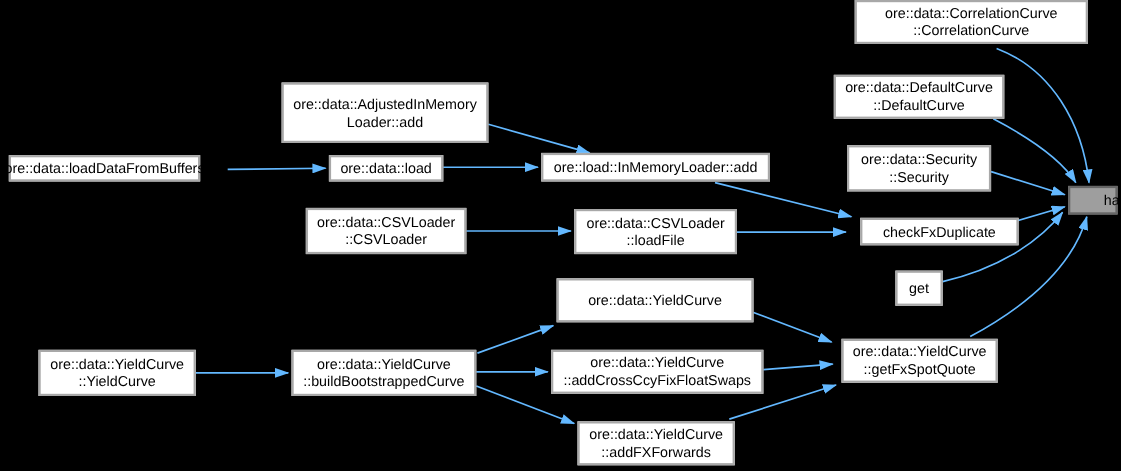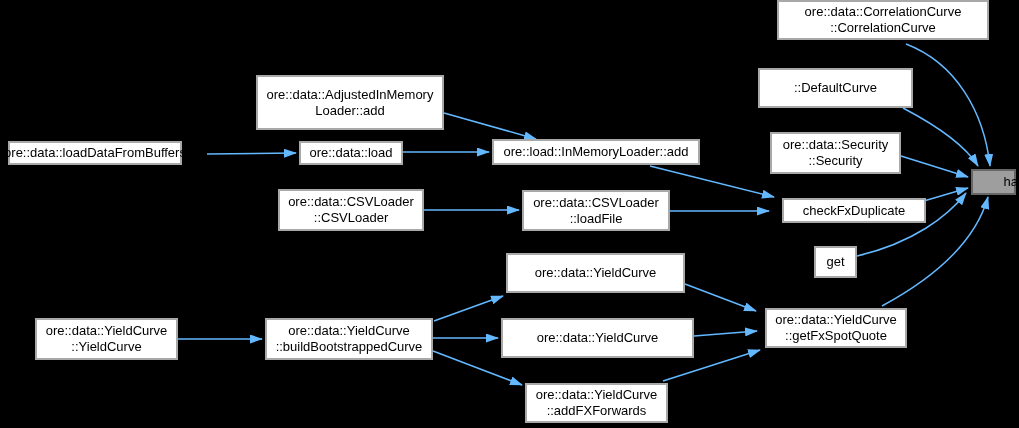--- a/index.html
+++ b/index.html
@@ -109,37 +109,39 @@
         <span class="line">::loadFile</span>
       </div>
       <div class="node" style="left: 782px; top: 198px; width: 144px; height: 25px;">
         <span class="line">checkFxDuplicate</span>
       </div>
       <div class="node" style="left: 770px; top: 132px; width: 131px; height: 42px;">
         <span class="line">ore::data::Security</span>
         <span class="line">::Security</span>
       </div>
       <div class="node" style="left: 758px; top: 68px; width: 155px; height: 40px;">
+        <span class="line">ore::data::DefaultCurve</span>
         <span class="line">::DefaultCurve</span>
       </div>
       <div class="node" style="left: 747px; top: 0; width: 212px; height: 40px; margin-left: 30px;">
         <span class="line">ore::data::CorrelationCurve</span>
         <span class="line">::CorrelationCurve</span>
       </div>
       <div class="node" style="left: 814px; top: 246px; width: 43px; height: 32px;">
         <span class="line">get</span>
       </div>
       <div class="node highlight" style="left: 971px; top: 169px; width: 42px; height: 26px;">
         <span class="line">has</span>
       </div>
       <div class="node" style="left: 506px; top: 253px; width: 179px; height: 40px;">
         <span class="line">ore::data::YieldCurve</span>
       </div>
       <div class="node" style="left: 501px; top: 318px; width: 193px; height: 40px;">
         <span class="line">ore::data::YieldCurve</span>
+        <span class="line">::addCrossCcyFixFloatSwaps</span>
       </div>
       <div class="node" style="left: 525px; top: 383px; width: 143px; height: 40px;">
         <span class="line">ore::data::YieldCurve</span>
         <span class="line">::addFXForwards</span>
       </div>
       <div class="node" style="left: 35px; top: 318px; width: 143px; height: 42px;">
         <span class="line">ore::data::YieldCurve</span>
         <span class="line">::YieldCurve</span>
       </div>
       <div class="node" style="left: 265px; top: 318px; width: 168px; height: 42px;">

